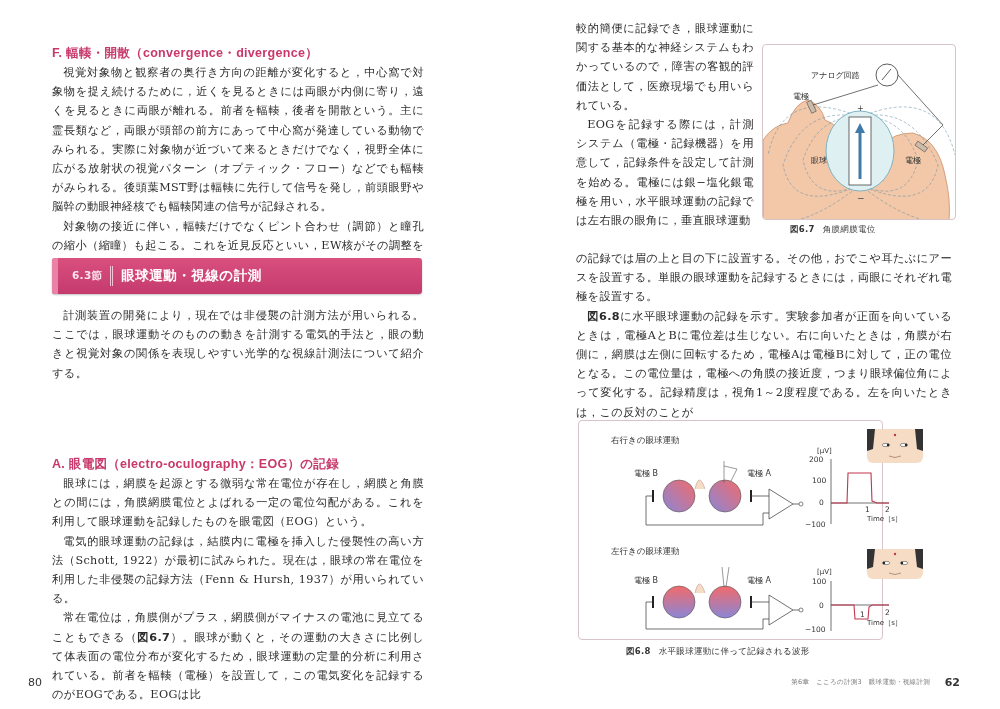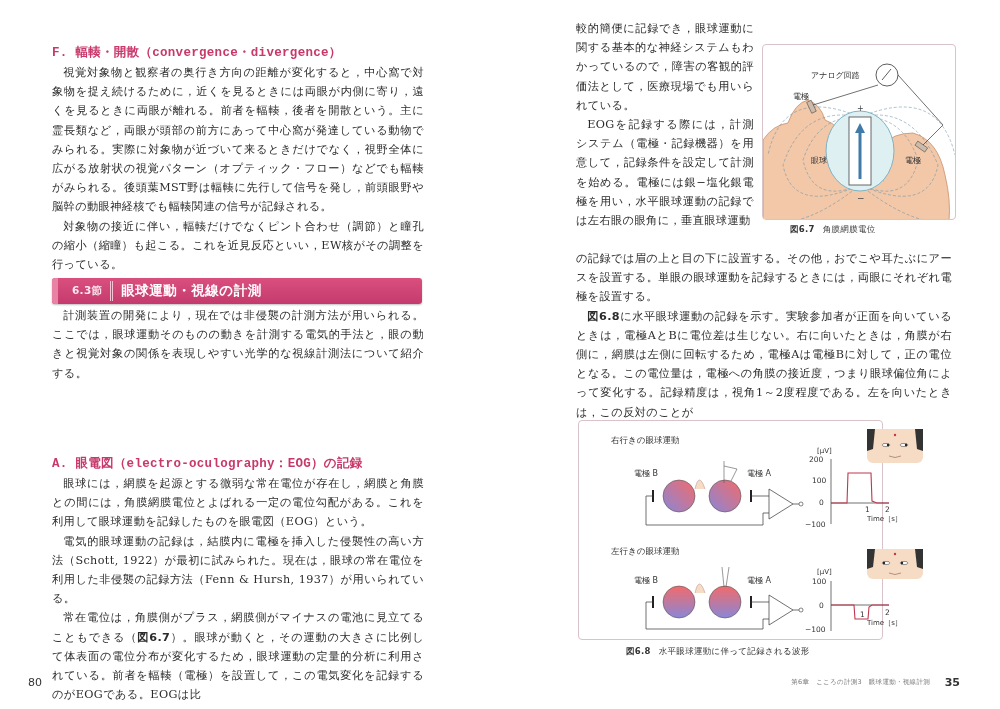--- a/index.html
+++ b/index.html
@@ -7,25 +7,25 @@
   body { position: relative; font-family: "DejaVu Serif", "Liberation Serif", serif; color: #2b2b2b; }
 
   .page { position: absolute; top: 0; height: 709px; }
   .page-left { left: 0; width: 500px; }
   .page-right { left: 500px; width: 500px; }
 
   .col { position: absolute; font-size: 11.2px; line-height: 19.2px; letter-spacing: 0.4px; text-align: justify; }
   .col p { text-indent: 1em; }
   .col p.noindent { text-indent: 0; }
 
-  .h-sub { font-family: Liberation Mono, monospace; font-weight: bold; color: #c8386b; font-size: 12.5px; line-height: 19px; letter-spacing: 0.3px; }
+  .h-sub { font-family: Liberation Sans, sans-serif; font-weight: bold; color: #c8386b; font-size: 12.5px; line-height: 19px; letter-spacing: 0.3px; }
   .h-sub .latin { font-weight: bold; }
 
   .section-bar {
-    position: absolute; left: 52px; top: 278px; width: 370px; height: 26px;
+    position: absolute; left: 52px; top: 258px; width: 370px; height: 36px;
     background: linear-gradient(#d9507f, #c43a6c);
     border-radius: 3px; box-shadow: 0 1px 2px rgba(0,0,0,0.25);
     display: flex; align-items: center;
     font-family: "DejaVu Sans", "Liberation Sans", sans-serif; color: #fff;
   }
   .section-bar .lead-stripe { width: 6px; height: 100%; background: #e983a6; border-radius: 3px 0 0 3px; }
   .section-bar .sec-num { font-size: 10.5px; font-weight: bold; margin-left: 14px; color: #fde7ef; letter-spacing: 0.3px; }
   .section-bar .sec-divider { width: 3px; height: 20px; border-left: 1px solid #f7c4d5; border-right: 1px solid #f7c4d5; margin: 0 8px; }
   .section-bar .sec-title { font-size: 13.5px; font-weight: bold; letter-spacing: 0.5px; }
 
@@ -84,21 +84,21 @@
   <div class="col" style="left:76px; top:19px; width:178px;">
     <p class="noindent">較的簡便に記録でき，眼球運動に関する基本的な神経システムもわかっているので，障害の客観的評価法として，医療現場でも用いられている。</p>
     <p>EOGを記録する際には，計測システム（電極・記録機器）を用意して，記録条件を設定して計測を始める。電極には銀−塩化銀電極を用い，水平眼球運動の記録では左右眼の眼角に，垂直眼球運動</p>
   </div>
 
   <div class="col" style="left:76px; top:249px; width:376px;">
     <p class="noindent">の記録では眉の上と目の下に設置する。その他，おでこや耳たぶにアースを設置する。単眼の眼球運動を記録するときには，両眼にそれぞれ電極を設置する。</p>
     <p><span class="ref">図6.8</span><span>に水平眼球運動の記録を示す。実験参加者が正面を向いているときは，電極AとBに電位差は生じない。右に向いたときは，角膜が右側に，網膜は左側に回転するため，電極Aは電極Bに対して，正の電位となる。この電位量は，電極への角膜の接近度，つまり眼球偏位角によって変化する。記録精度は，視角1～2度程度である。左を向いたときは，この反対のことが</span></p>
   </div>
 
-  <div class="page-num" style="right:40px; font-weight:bold;">35</div>
+  <div class="page-num" style="right:40px; font-weight:bold;">62</div>
   <div class="running-head">第6章　こころの計測3　眼球運動・視線計測</div>
 </div>
 
 <div class="fig67">
   <svg width="194" height="176" viewBox="0 0 194 176">
 
     <path d="M0 95 Q10 80 25 78 Q32 58 45 55 Q58 60 62 75 Q78 80 80 100 L80 176 L0 176 Z" fill="#f2c8a8" stroke="#c98f6d" stroke-width="0.8"></path>
     <path d="M120 100 Q130 88 150 88 Q175 95 182 130 Q188 155 186 176 L120 176 Z" fill="#f2c8a8" stroke="#c98f6d" stroke-width="0.8"></path>
     <path d="M60 140 Q95 125 130 140 L130 176 L60 176 Z" fill="#f2c8a8"></path>
 

